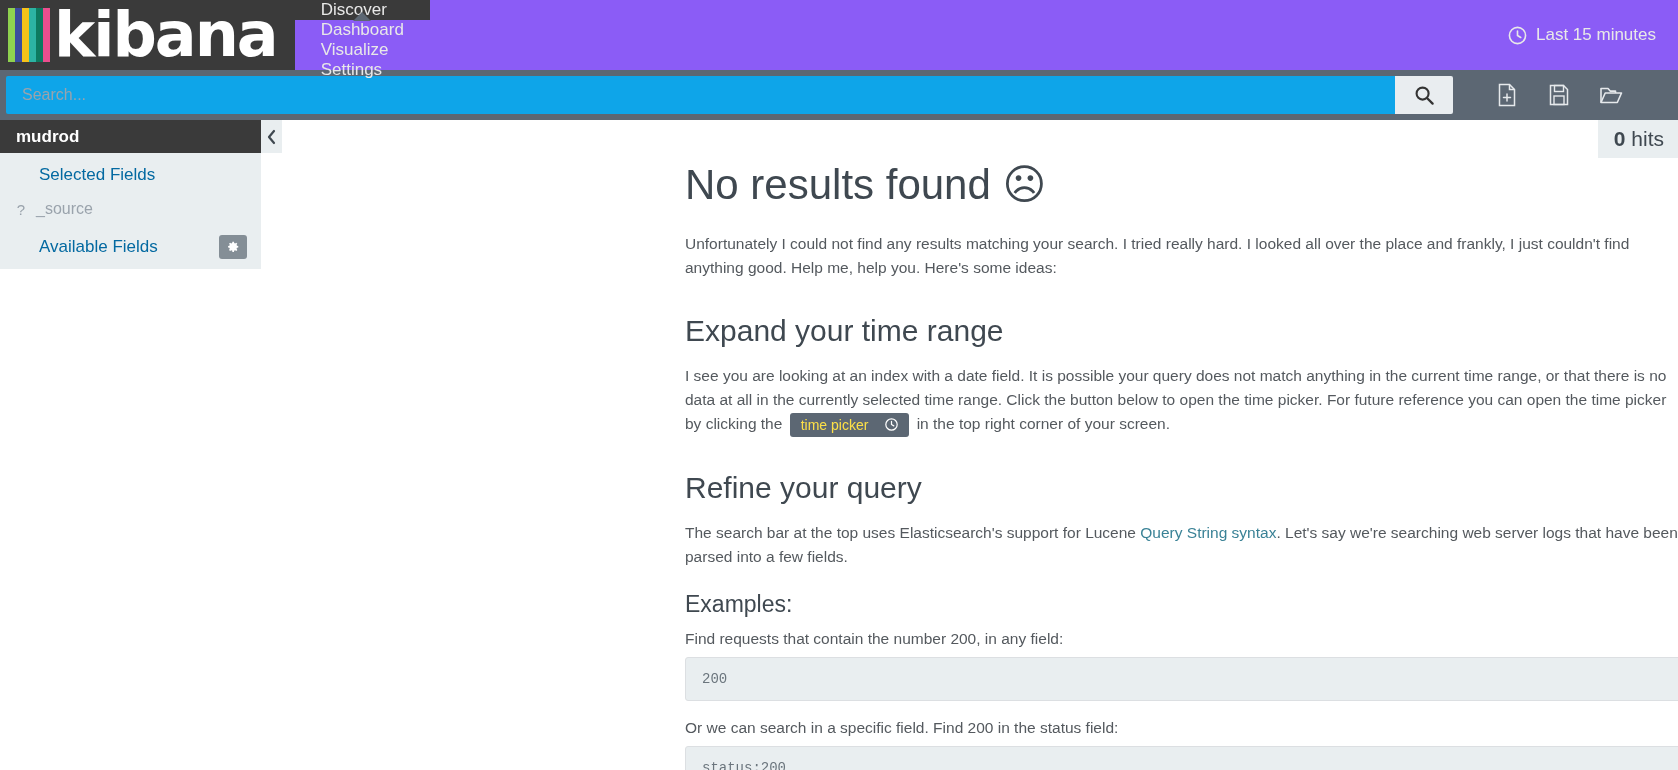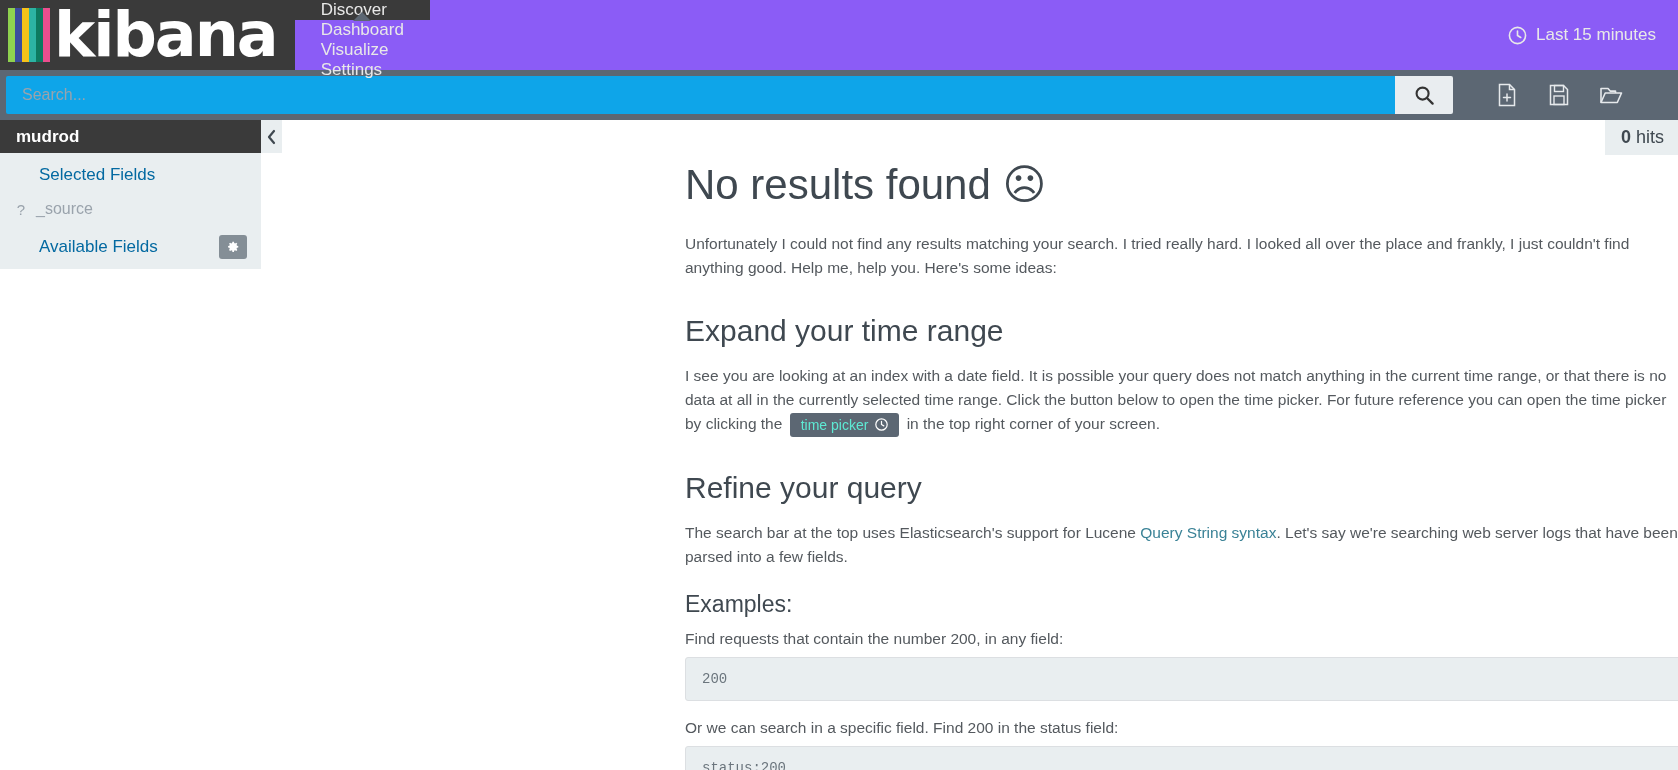--- a/index.html
+++ b/index.html
@@ -196,21 +196,21 @@
     font-size: 13px;
   }
 
   
   .main { flex: 1; position: relative; overflow: hidden; }
   .hits {
     position: absolute;
     right: 0; top: 0;
     background: #e9eef0;
     color: #3f4850;
-    font-size: 18px;
+    font-size: 21px;
     padding: 7px 14px 7px 16px;
   }
   .hits b { font-weight: bold; }
   .content { padding: 44px 0 0 403px; }
   h1.no-results {
     font-size: 42px;
     font-weight: normal;
     color: #3f4850;
     margin: 0 0 26px 0;
     line-height: 1;
@@ -230,23 +230,23 @@
   }
   h3.examples {
     font-size: 23px;
     font-weight: normal;
     color: #3f4850;
     margin: 22px 0 12px 0;
   }
   .tp-button {
     display: inline-flex;
     align-items: center;
-    gap: 7px;
+    gap: 17px;
     background: #5c6773;
-    color: #5eead4;
+    color: #fde047;
     font-size: 14px;
     padding: 4px 11px;
     border-radius: 3px;
     border: none;
     cursor: pointer;
     vertical-align: middle;
     margin: 0 3px;
     font-family: "Liberation Sans", sans-serif;
   }
   a.link { color: #3a8296; text-decoration: none; cursor: pointer; }

